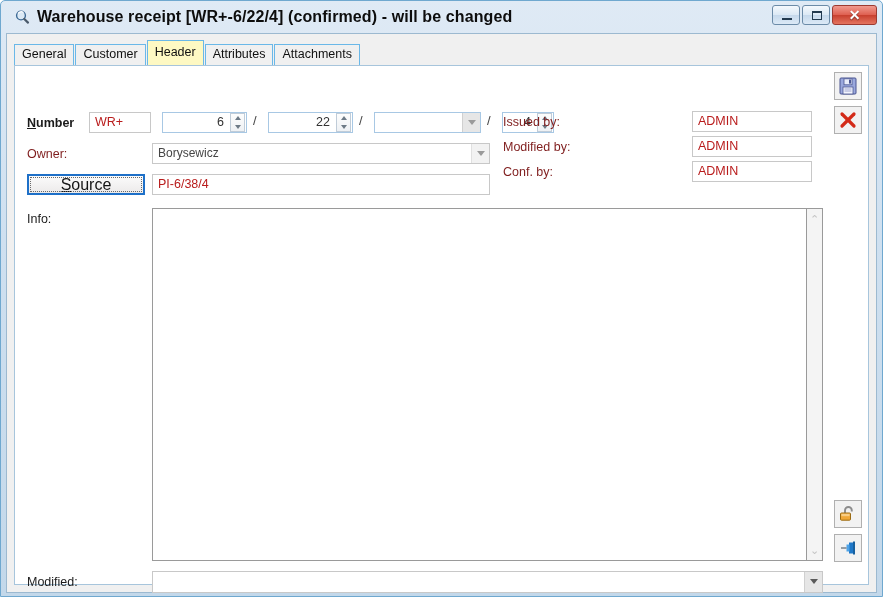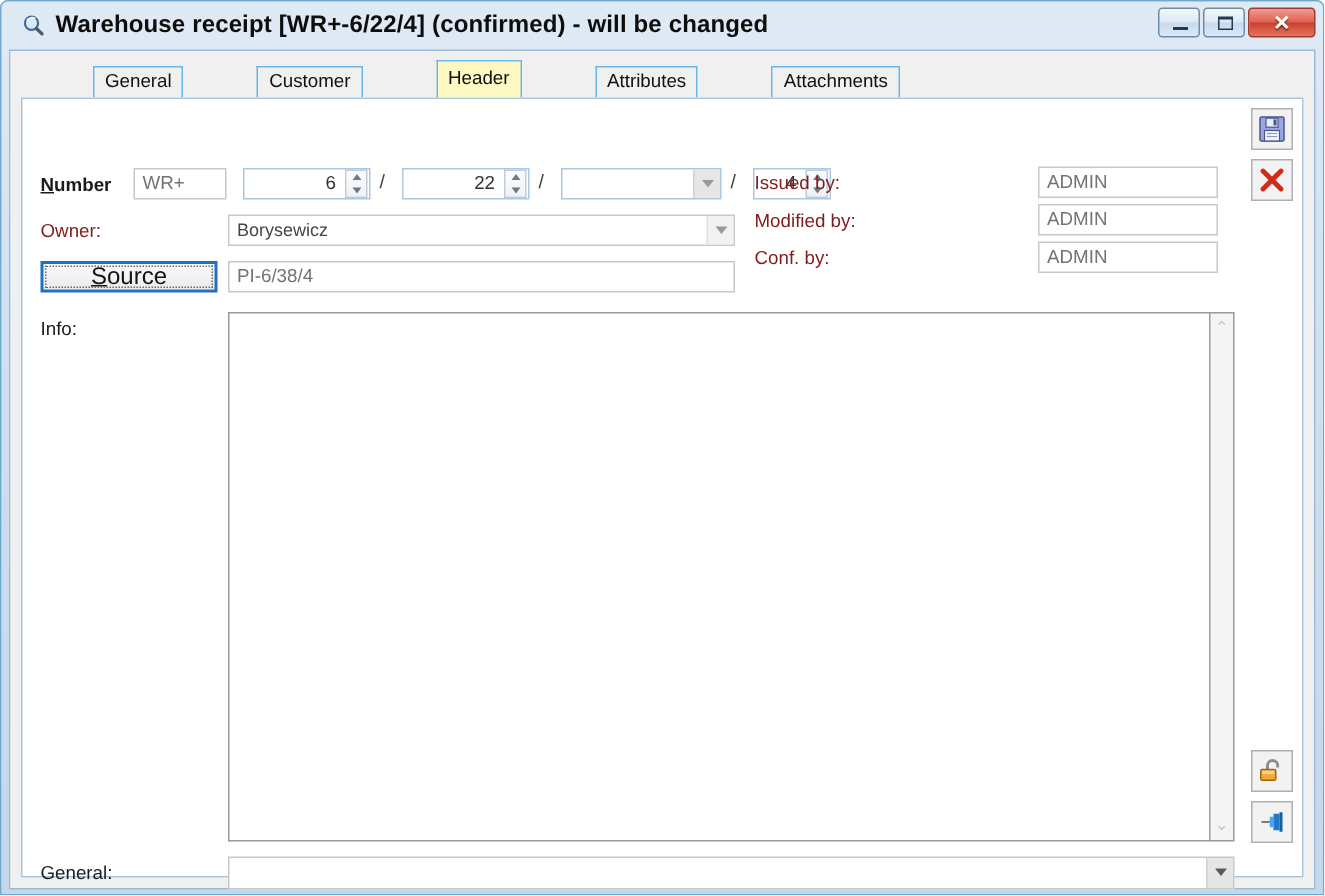--- a/index.html
+++ b/index.html
@@ -122,21 +122,20 @@
     height: 21px;
     padding: 0 7px;
     margin-right: 1px;
     line-height: 19px;
     font-size: 12.5px;
     color: #101010;
     background: #f0f0f0;
     border: 1px solid #6ab8e8;
     border-bottom: none;
     white-space: nowrap;
-    margin-left: 48px;
   }
   .tab.active {
     height: 25px;
     line-height: 23px;
     background: #fef9c3;
     border-color: #6ab8e8;
     position: relative;
     z-index: 3;
   }
   .tabpage {
@@ -178,21 +177,21 @@
   .lbl.bold { font-weight: bold; }
   .lbl.grey { color: #7f1d1d; }
   .lbl u { text-decoration: underline; }
 
   .tbox {
     position: absolute;
     box-sizing: border-box;
     border: 1px solid #c8c8c8;
     background: #ffffff;
     font-size: 12.5px;
-    color: #737373;
+    color: #b91c1c;
     padding: 0 5px;
     line-height: 19px;
     white-space: nowrap;
     overflow: hidden;
   }
   .tbox.blue { border-color: #a8c8e4; color: #404040; }
   .tbox.num { text-align: right; padding-right: 22px; color: #333; }
 
   .spin {
     position: absolute;
@@ -408,21 +407,21 @@
       <div class="lbl grey" style="left:488px; top:99px;">Conf. by:</div>
       <div class="tbox" style="left:677px; top:95px; width:120px; height:21px;">ADMIN</div>
 
       <div class="lbl" style="left:12px; top:146px;">Info:</div>
       <div class="memo" style="left:137px; top:142px; width:654px; height:353px;"></div>
       <div class="memo-scroll" style="left:791px; top:142px; width:17px; height:353px;">
         <span class="chev top">⌃</span>
         <span class="chev bot">⌄</span>
       </div>
 
-      <div class="lbl" style="left:12px; top:509px;">General:</div>
+      <div class="lbl" style="left:12px; top:509px;">Modified:</div>
       <div class="combo dark" style="left:137px; top:505px; width:671px; height:22px;">
         <span></span>
         <span class="arrowbtn"></span>
       </div>
 
     </div>
 
     <div class="toolbtn" style="left:827px; top:38px;">
       <svg width="20" height="20" viewBox="0 0 20 20">
         <rect x="2" y="2" width="16" height="16" rx="1" fill="#9aa8dd" stroke="#4a5590" stroke-width="1"></rect>

